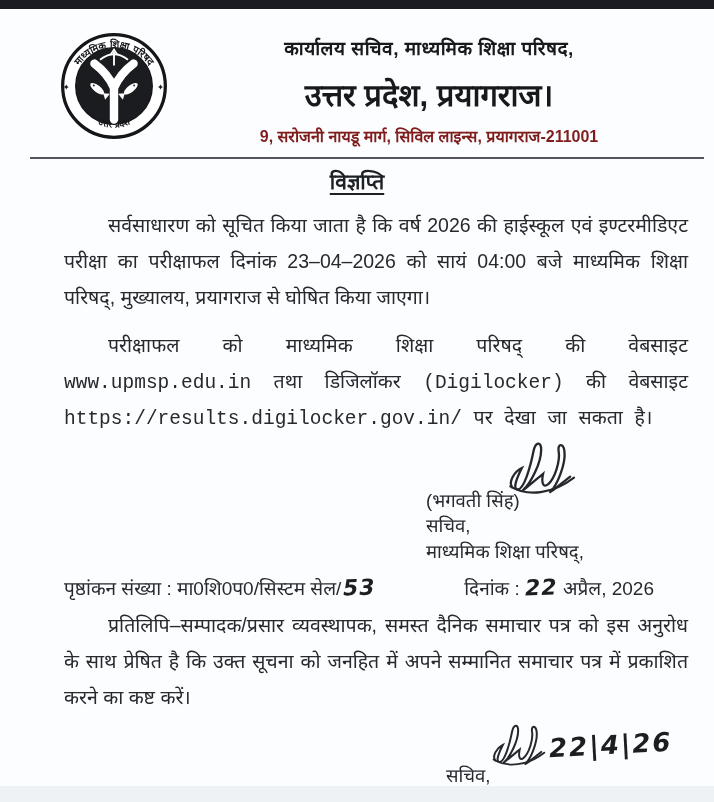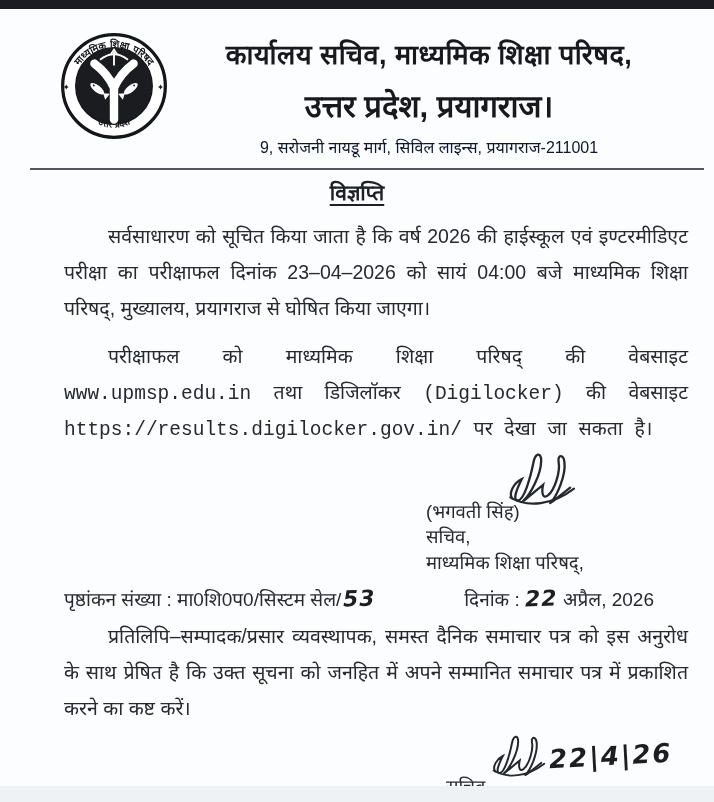--- a/index.html
+++ b/index.html
@@ -11,23 +11,23 @@
     color:#25282d;
     overflow:hidden;
   }
   .top-bar { width:714px; height:9px; background:#1b1c21; }
   .doc { width:714px; height:793px; background:#fbfdfe; position:relative; }
 
   
   .header { display:flex; padding:20px 26px 0 58px; align-items:flex-start; }
   .seal-wrap { width:112px; height:112px; flex:0 0 112px; margin-top:0; }
   .head-text { flex:1; text-align:center; padding-top:6px; }
-  .org1 { font-size:27px; font-weight:700; letter-spacing:0.5px; color:#17191d; }
+  .org1 { font-size:19px; font-weight:700; letter-spacing:0.5px; color:#17191d; }
   .org2 { font-size:31px; font-weight:700; margin-top:12px; color:#17191d; }
-  .addr { font-size:16px; font-weight:400; margin-top:10px; color:#0f172a; }
+  .addr { font-size:16px; font-weight:700; margin-top:10px; color:#7f1d1d; }
 
   .divider { height:2px; background:#53575d; margin:10px 10px 0 30px; }
 
   .title { text-align:center; margin-top:8px; }
   .title span {
     font-size:21px; font-weight:700; color:#1d2averaged024;
     text-decoration:underline; text-underline-offset:4px;
   }
   .title span { color:#1d2024; }
 

